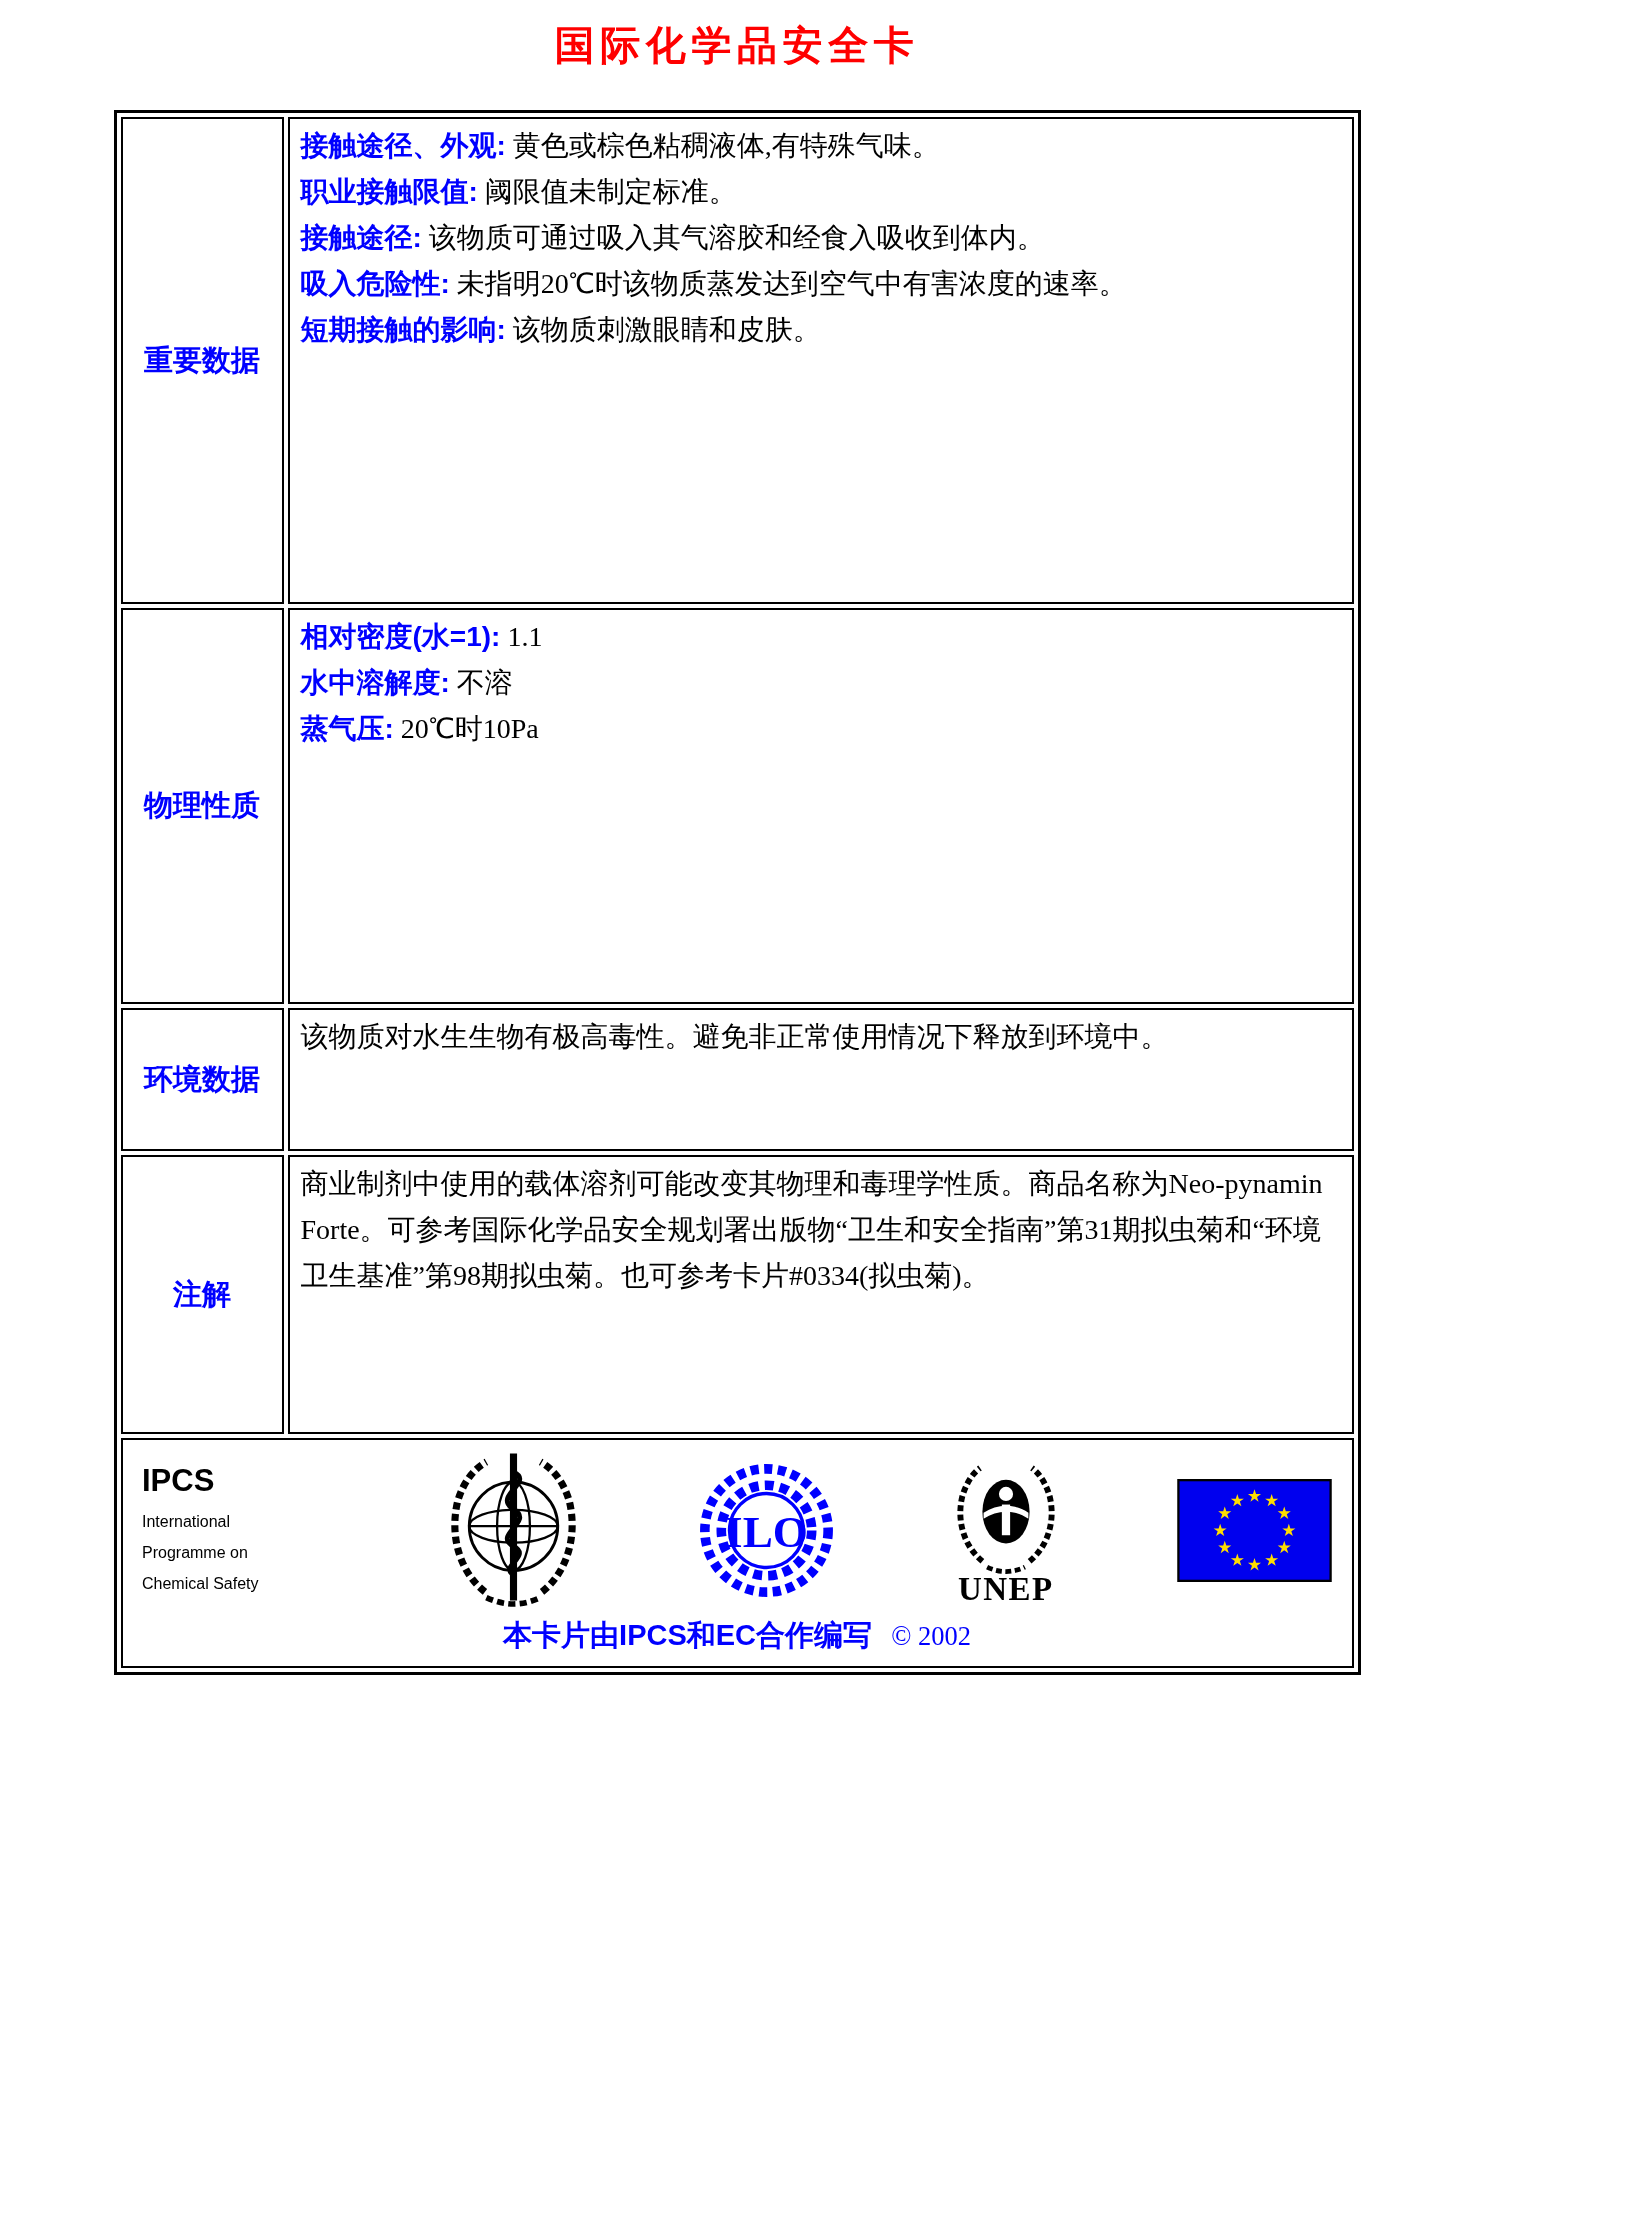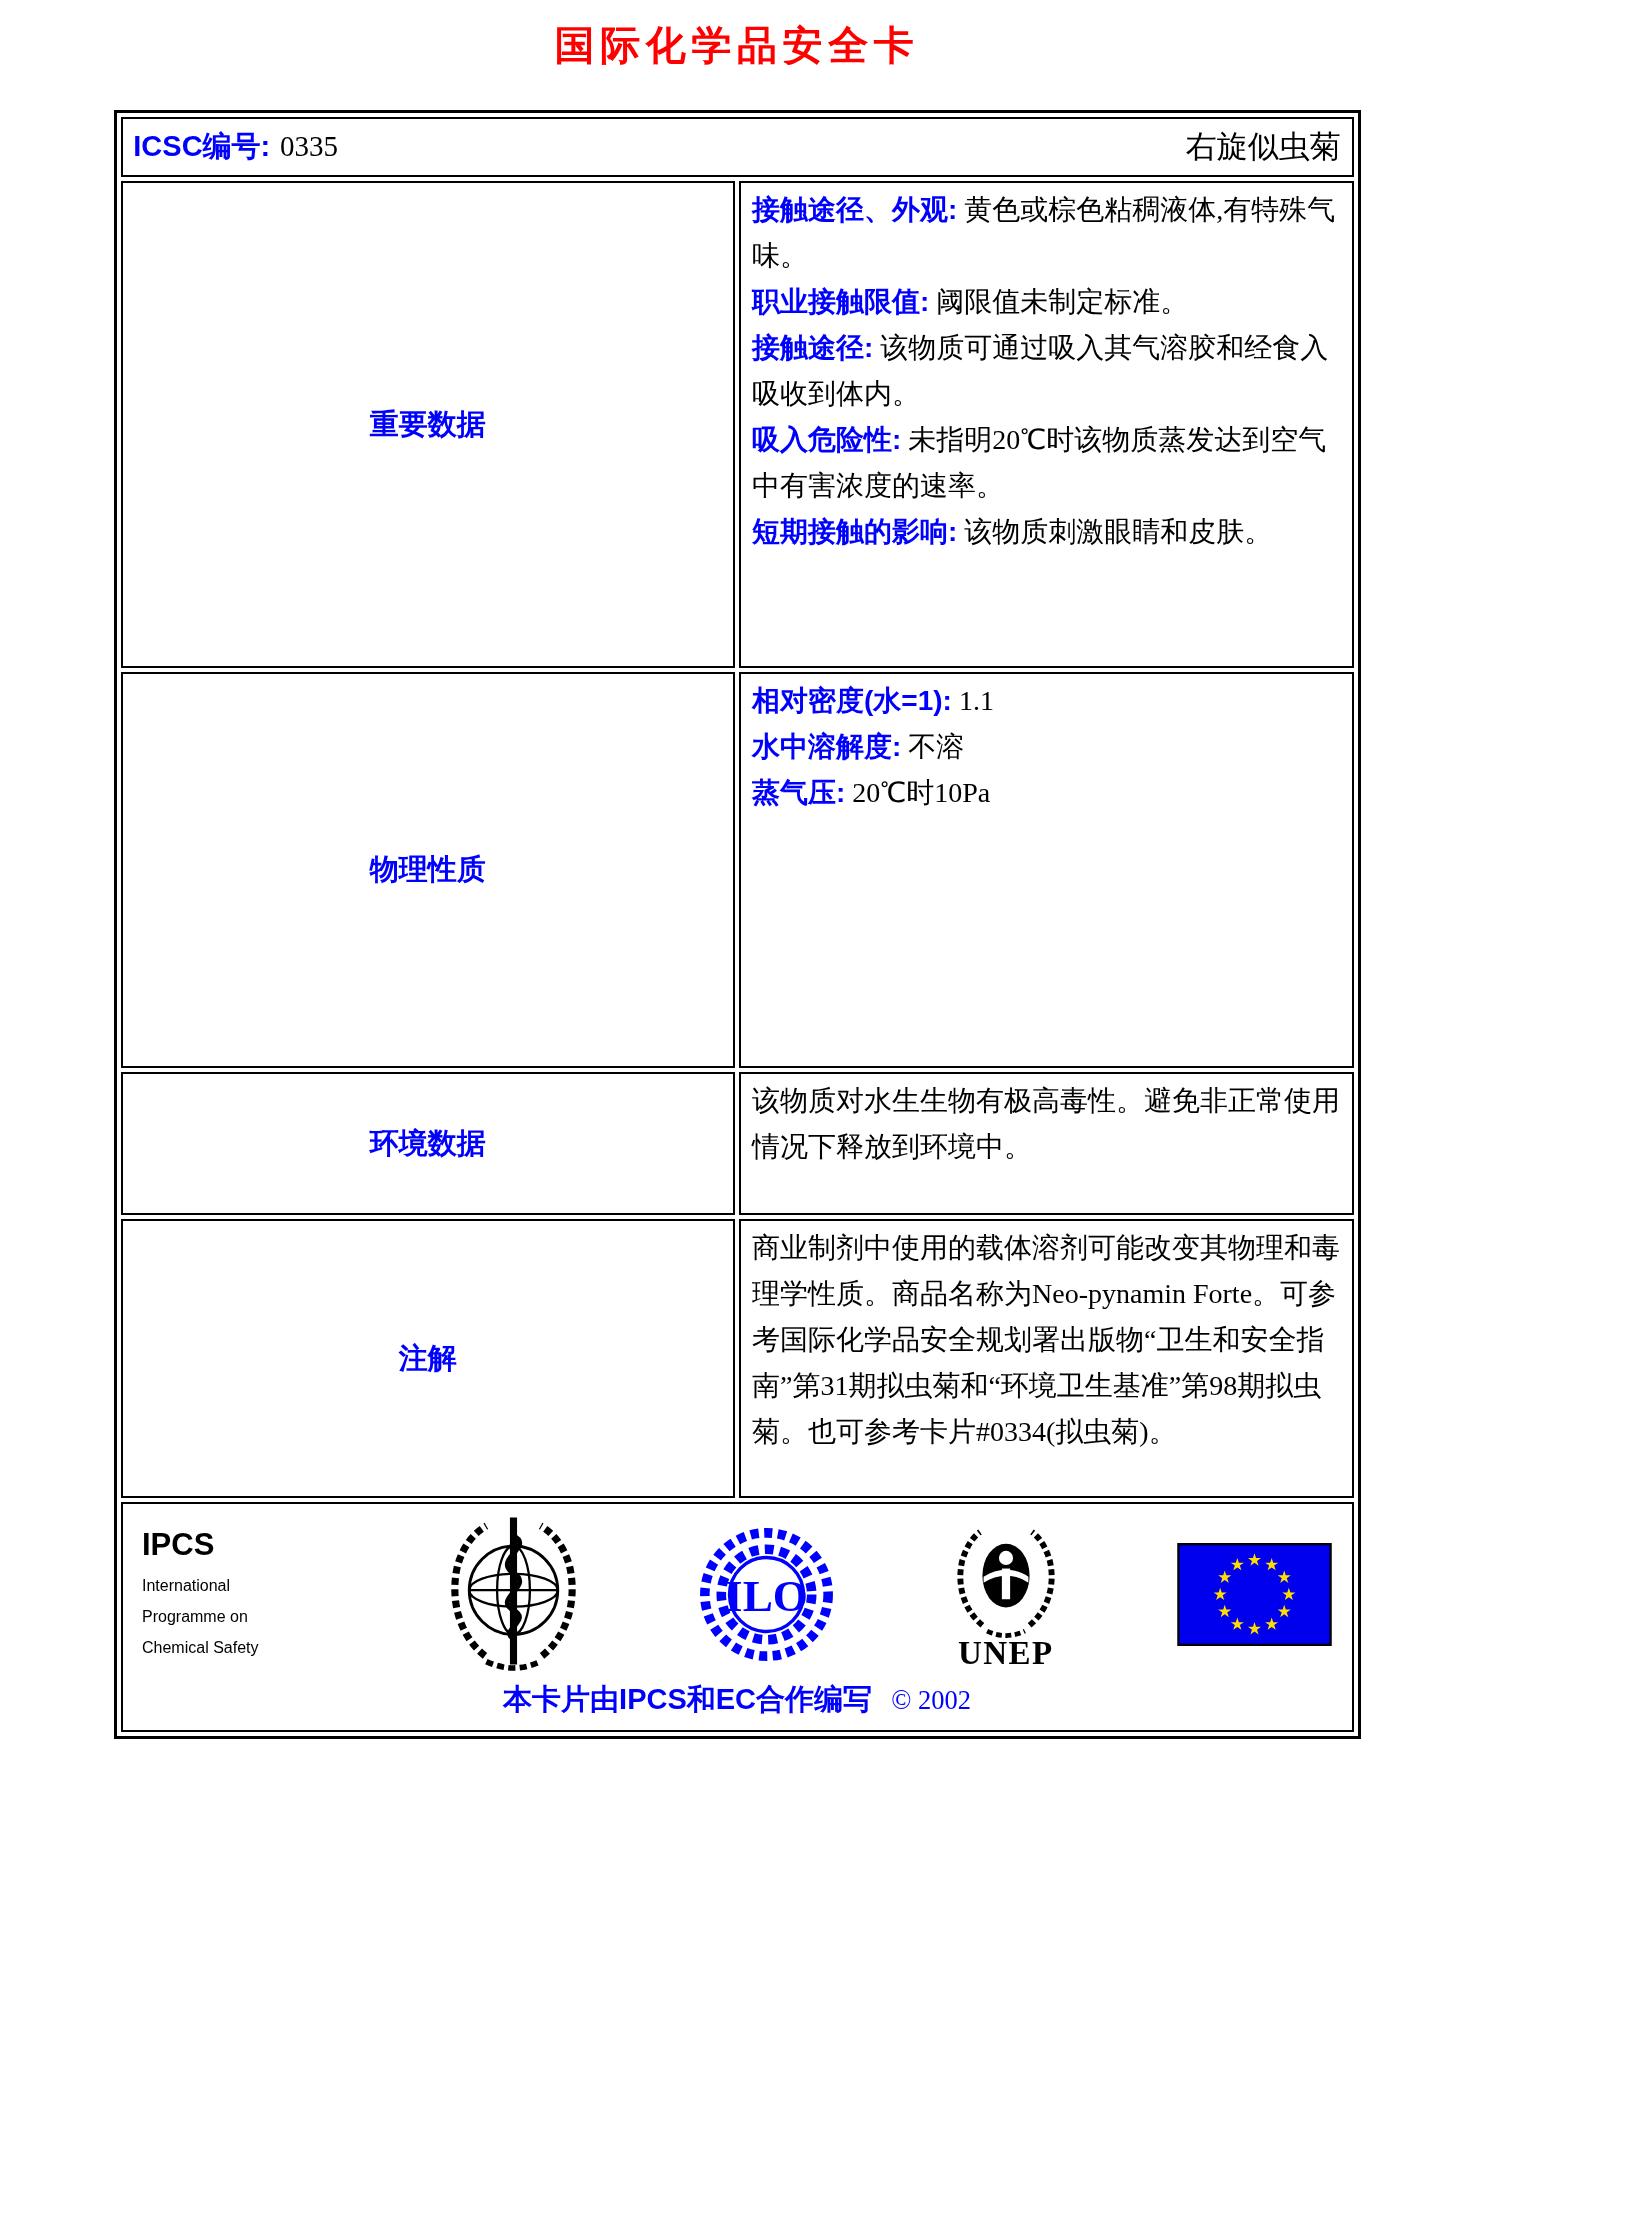--- a/index.html
+++ b/index.html
@@ -53,31 +53,20 @@
 </head>
 <body>
 
 <div class="page">
 
   <h1 class="title">国际化学品安全卡</h1>
 
   <table class="card">
 
     <tbody>
-        <tr>
-      <td colspan="2" class="hdr-cell" style="height:54px;">
-        <div class="hdr">
-          <div class="left">
-            <span class="icsc-label">ICSC编号:</span>
-            <span class="icsc-num">0335</span>
-          </div>
-          <span class="chem">右旋似虫菊</span>
-        </div>
-      </td>
-    </tr>
 
     <tr>
       <td class="lbl" style="height:481px;">
         <span>重要数据</span>
       </td>
       <td class="cnt">
         <div class="kv">
           <span class="k">接触途径、外观:</span>
           <span class="v">黄色或棕色粘稠液体,有特殊气味。</span>
         </div>

